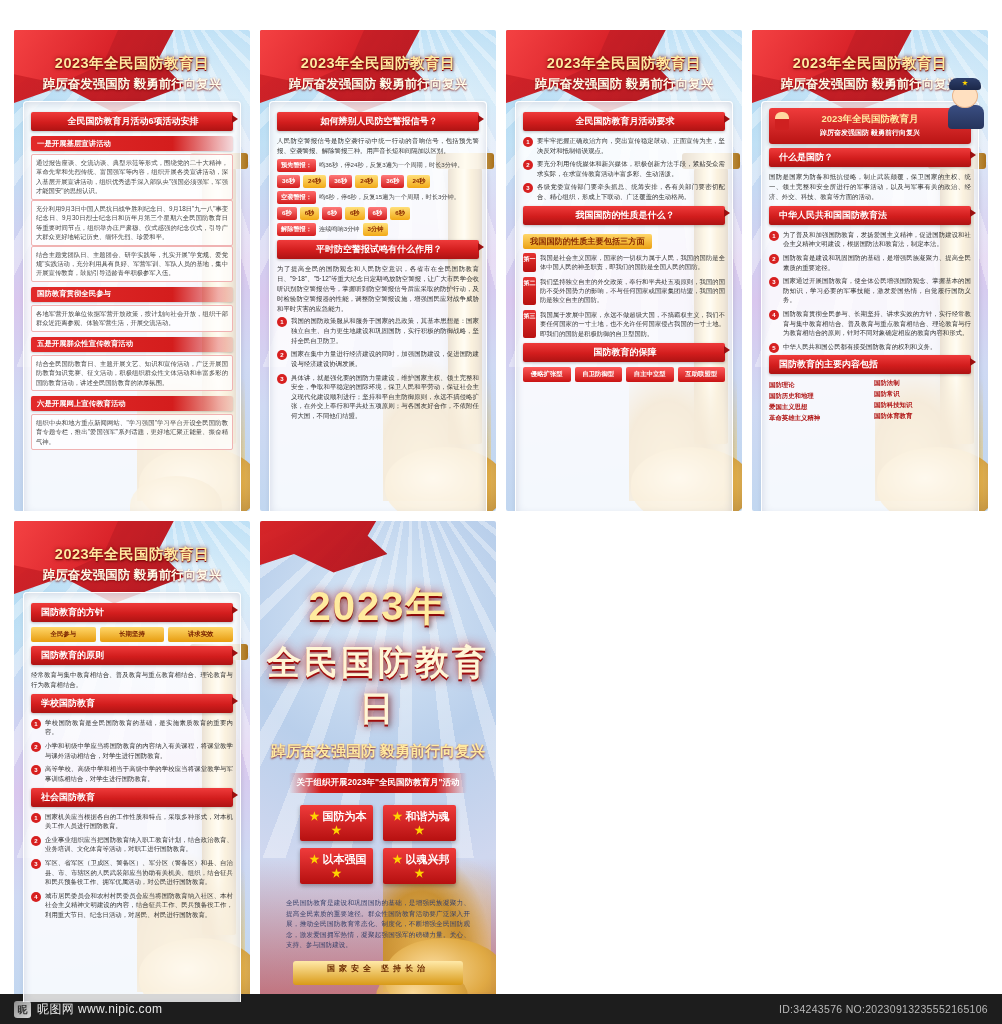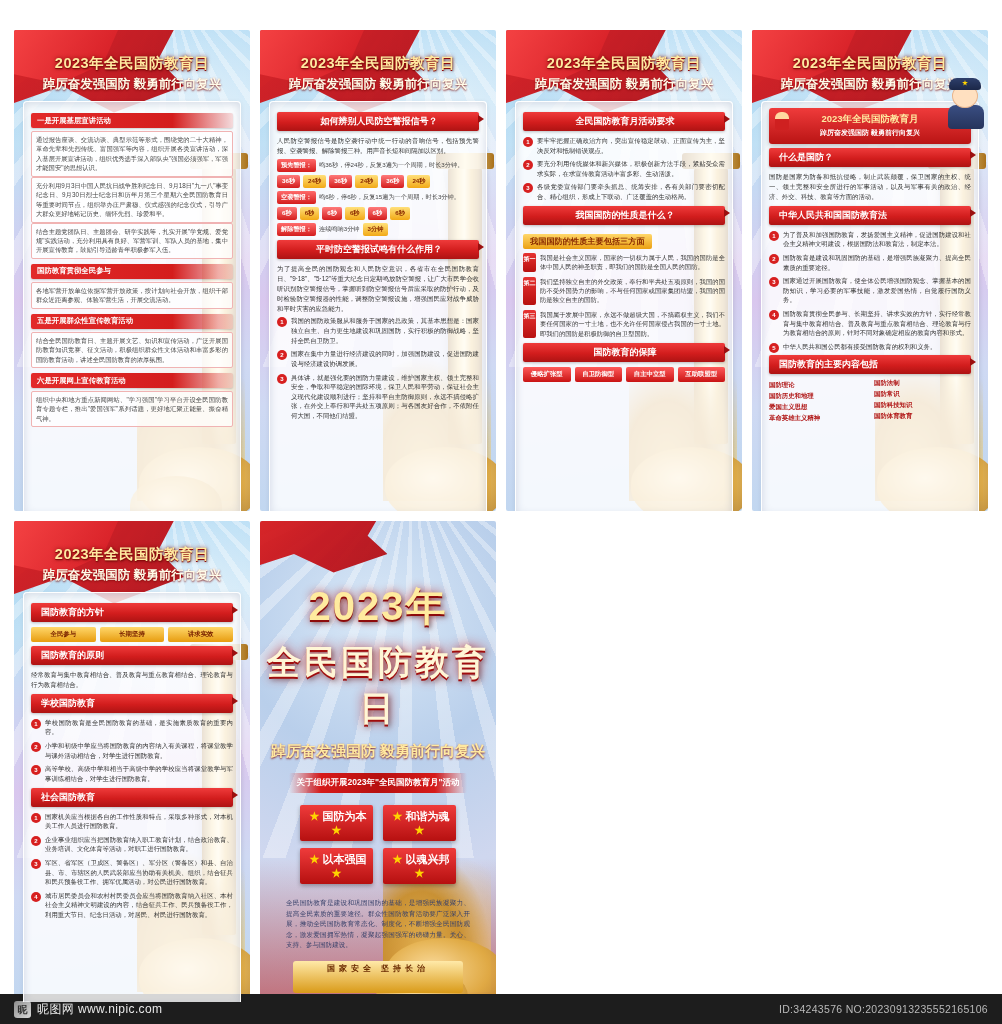--- a/index.html
+++ b/index.html
@@ -250,21 +250,21 @@
   .slogan{
     background:linear-gradient(180deg,#ef3b3b,#b61010); color:#fff;
     font-size:11px; font-weight:bold; padding:4px 6px; border-radius:2px;
     box-shadow:0 2px 4px rgba(0,0,0,.3);
   }
   .slogan .st{ color:#ffd400; margin:0 3px; }
   .finale p.ftext{
     margin:14px 26px 0 26px; font-size:6.6px; line-height:1.6; color:#37406a; text-align:justify;
   }
   .goldstrip{
-    margin:10px auto 0 auto; width:170px; height:32px;
+    margin:10px auto 0 auto; width:170px; height:24px;
     background:linear-gradient(180deg,#ffe9a8,#d99a18);
     border-radius:3px; color:#6a2a00; font-size:8px; font-weight:bold;
     line-height:16px; letter-spacing:4px;
   }
   .cityline{
     position:absolute; left:0; right:0; bottom:0; height:30%;
     background:linear-gradient(0deg, rgba(190,30,30,.55), rgba(190,30,30,0));
   }
 
   
@@ -296,20 +296,21 @@
       <div class="pillar"></div>
       <div class="lion"></div>
       <div class="drum"></div>
       <div class="drum b"></div>
       <div class="content">
         <div class="ptitle">
           <div class="l1">2023年全民国防教育日</div>
           <div class="l2">踔厉奋发强国防 毅勇前行向复兴</div>
         </div>
         <div class="card">
+          <div class="banner">全民国防教育月活动6项活动安排</div>
 
           <div class="redbar">一是开展基层宣讲活动</div>
           <div class="boxtext">通过报告座谈、交流访谈、典型示范等形式，围绕党的二十大精神，革命先辈和先烈传统、富国强军等内容，组织开展各类宣讲活动，深入基层开展宣讲活动，组织优秀选手深入部队央"强国必须强军，军强才能国安"的思想认识。</div>
 
           <div class="boxtext">充分利用9月3日中国人民抗日战争胜利纪念日、9月18日"九一八"事变纪念日、9月30日烈士纪念日和历年月第三个星期六全民国防教育日等重要时间节点，组织举办庄严肃穆、仪式感强的纪念仪式，引导广大群众更好地铭记历史、缅怀先烈、珍爱和平。</div>
 
           <div class="boxtext">结合主题党团队日、主题团会、研学实践等，扎实开展"学党规、爱党规"实践活动，充分利用具有良好、军营军训、军队人员的基地，集中开展宣传教育，鼓励引导适龄青年积极参军入伍。</div>
 
           <div class="redbar">国防教育贯彻全民参与</div>
           <div class="boxtext">各地军营开放单位依据军营开放政策，按计划向社会开放，组织干部群众近距离参观、体验军营生活，开展交流活动。</div>

